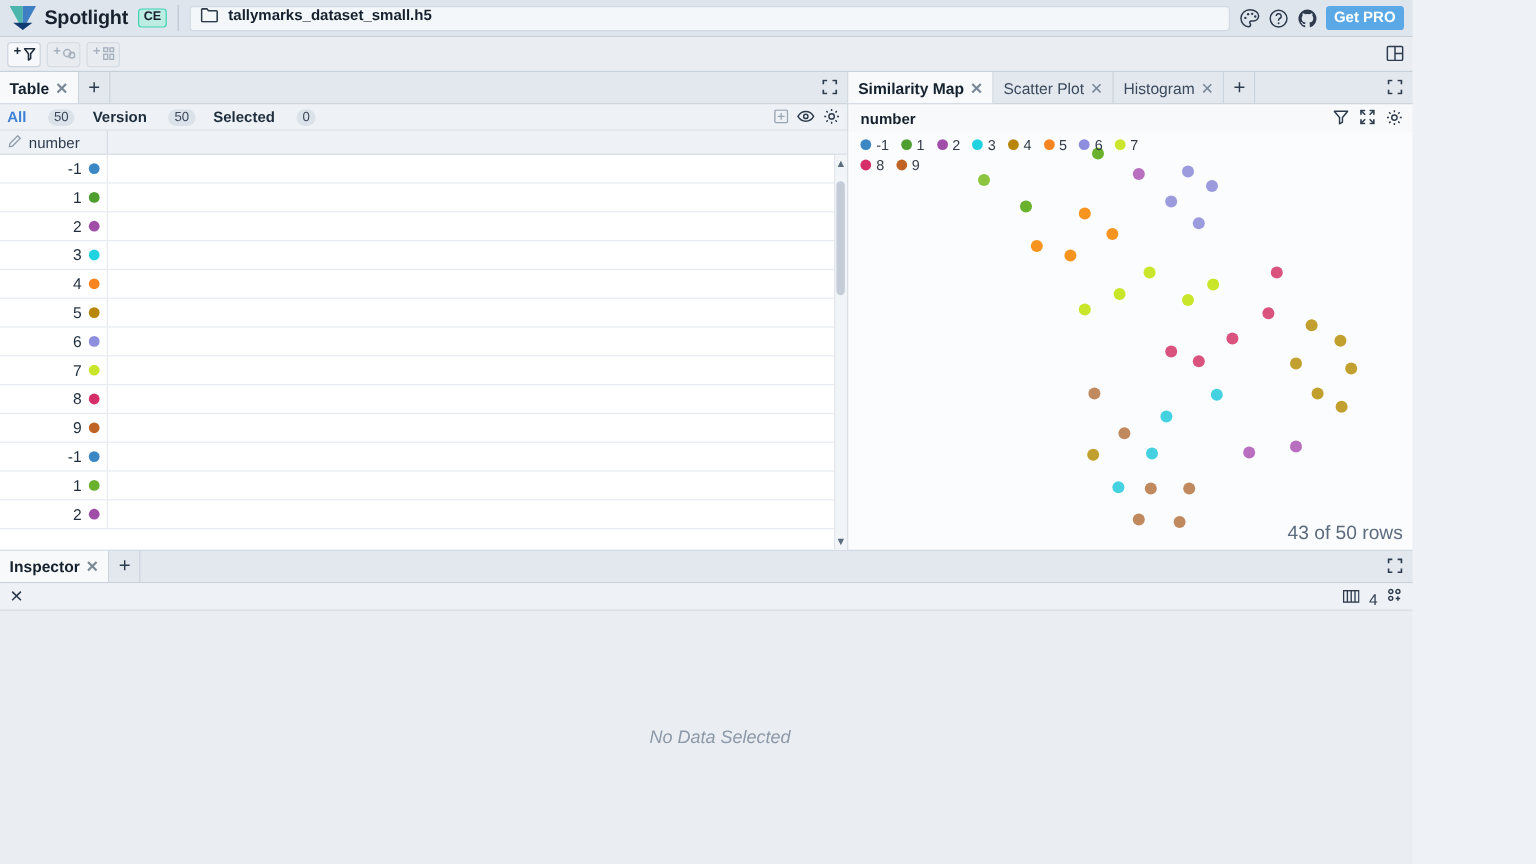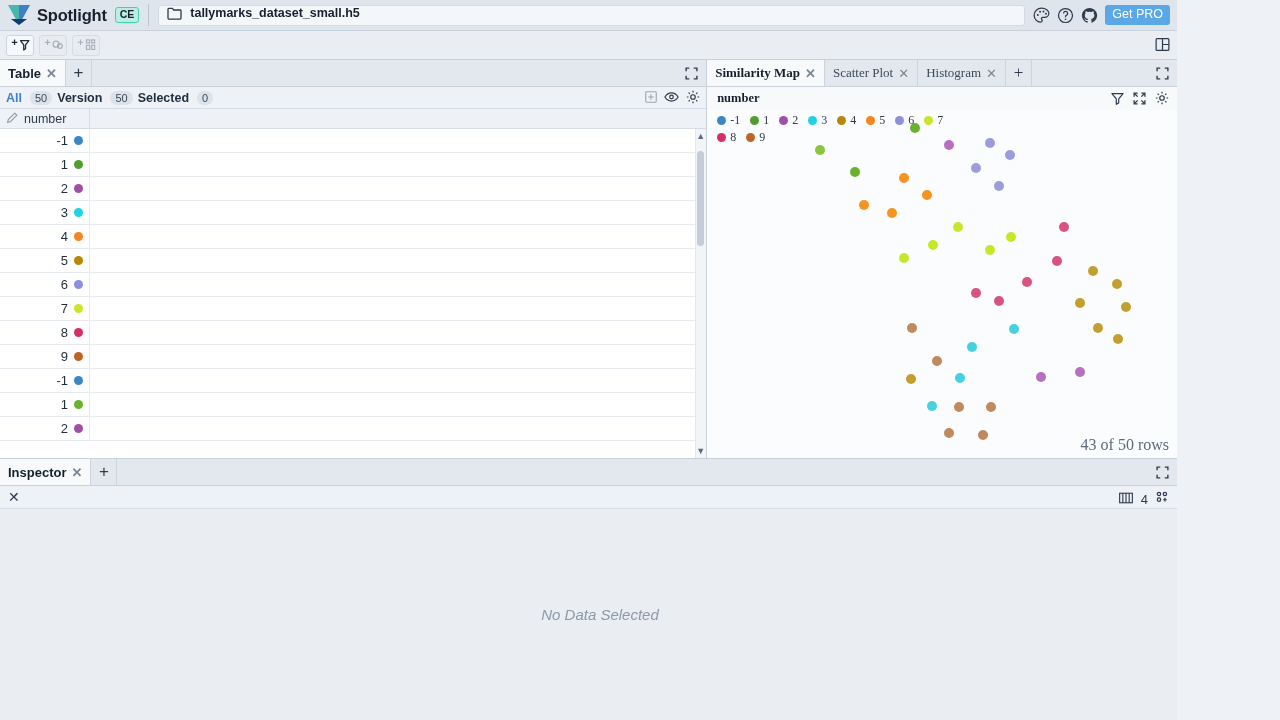--- a/index.html
+++ b/index.html
@@ -28,21 +28,21 @@
   .divider-v { width: 1px; height: 22px; background: #bcc6d2; margin: 0 9px; }
   .filebar {
     flex: 1 1 auto; height: 21px; background: #f4f7fa; border: 1px solid #d3dae3;
     border-radius: 3px; display: flex; gap: 8px;
     padding: 0 8px; margin-right: 8px; min-width: 0;
   }
   .filename { font-size: 12.5px; font-weight: bold; color: #16212e; white-space: nowrap; }
   .hdr-icons { display: flex; align-items: center; gap: 7px; padding-right: 7px; }
   .hdr-icons svg { display: block; }
   .getpro {
-    background: #5aa9e6; color: #fff; font-weight: normal; font-size: 12.5px;
+    background: #5aa9e6; color: #fff; font-weight: bold; font-size: 12.5px;
     border-radius: 3px; padding: 3px 7px 4px 7px; border: none; cursor: pointer;
     line-height: 1.1;
   }
 
   
   .toolbar {
     height: 29px; background: #eaeef3; border-bottom: 1px solid #c8d0da;
     display: flex; align-items: center; padding-left: 6px; gap: 5px; flex: 0 0 29px;
     position: relative;
   }
@@ -51,21 +51,21 @@
     background: #f6f8fb; display: flex; align-items: center; justify-content: center;
     cursor: pointer;
   }
   .tbtn.disabled { background: #e8ecf1; border-color: #d6dce4; }
   .grid-right { position: absolute; right: 7px; top: 6px; cursor: pointer; }
 
   
   .main { flex: 1 1 auto; display: flex; min-height: 0; }
   .left-col { width: 768px; display: flex; flex-direction: column; min-width: 0; }
   .right-col { width: 512px; display: flex; flex-direction: column;
-               border-left: 1px solid #c8d0da; min-width: 0; font-family: Liberation Serif, serif; }
+               border-left: 1px solid #c8d0da; min-width: 0; }
 
   
   .tabstrip {
     height: 27px; background: #e3e8ee; display: flex; align-items: stretch;
     border-bottom: 1px solid #c8d0da; flex: 0 0 27px; position: relative;
   }
   .tab {
     display: flex; align-items: center; gap: 5px; padding: 0 8px;
     font-size: 13px; color: #3b4a5c; cursor: pointer; border-right: 1px solid #ccd4de;
   }
@@ -73,21 +73,21 @@
   .tab .x { font-size: 13px; color: #7a8797; line-height: 1; }
   .tab-add {
     display: flex; align-items: center; justify-content: center; width: 26px;
     font-size: 17px; color: #2d3b4d; cursor: pointer; border-right: 1px solid #ccd4de;
   }
   .tab-expand { position: absolute; right: 8px; top: 6px; cursor: pointer; }
 
   
   .subbar {
     height: 22px; background: #eef2f6; border-bottom: 1px solid #d4dbe4;
-    display: flex; align-items: center; padding: 0 6px; gap: 5px; flex: 0 0 22px;
+    display: flex; align-items: center; padding: 0 6px; gap: 15px; flex: 0 0 22px;
     position: relative; font-size: 12.5px;
   }
   .pill-label { font-weight: bold; }
   .pill-all { color: #3b82d6; }
   .pill-num {
     background: #dbe2ea; color: #3d4a5c; border-radius: 7px; font-size: 11px;
     padding: 1px 5px; margin-left: 3px; font-weight: normal;
   }
   .subbar-right { position: absolute; right: 6px; top: 3px; display: flex; gap: 7px; align-items: center; }
 

